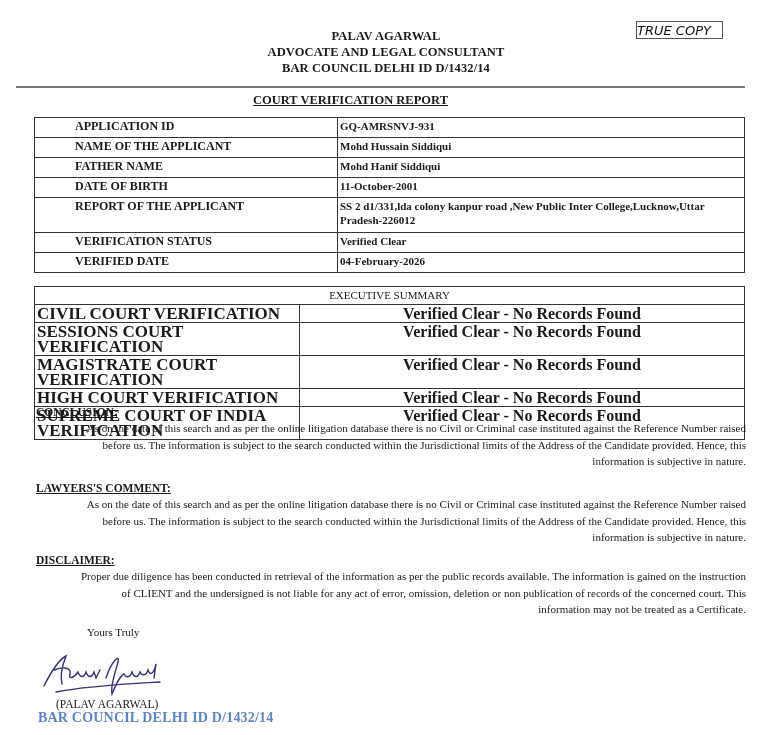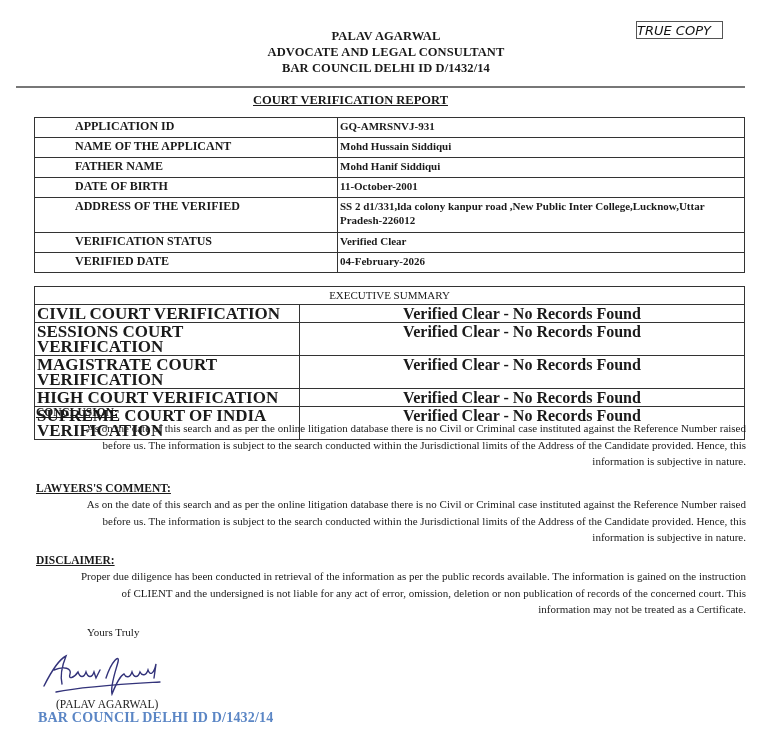--- a/index.html
+++ b/index.html
@@ -74,21 +74,21 @@
   </tr>
   <tr>
     <td class="k">FATHER NAME</td>
     <td class="v">Mohd Hanif Siddiqui</td>
   </tr>
   <tr>
     <td class="k">DATE OF BIRTH</td>
     <td class="v">11-October-2001</td>
   </tr>
   <tr class="addr">
-    <td class="k">ADDRESS OF THE VERIFIED</td>
+    <td class="k">REPORT OF THE APPLICANT</td>
     <td class="v">SS 2 d1/331,lda colony kanpur road ,New Public Inter College,Lucknow,Uttar Pradesh-226012</td>
   </tr>
   <tr>
     <td class="k">VERIFICATION STATUS</td>
     <td class="v">Verified Clear</td>
   </tr>
   <tr>
     <td class="k">VERIFIED DATE</td>
     <td class="v">04-February-2026</td>
   </tr>

